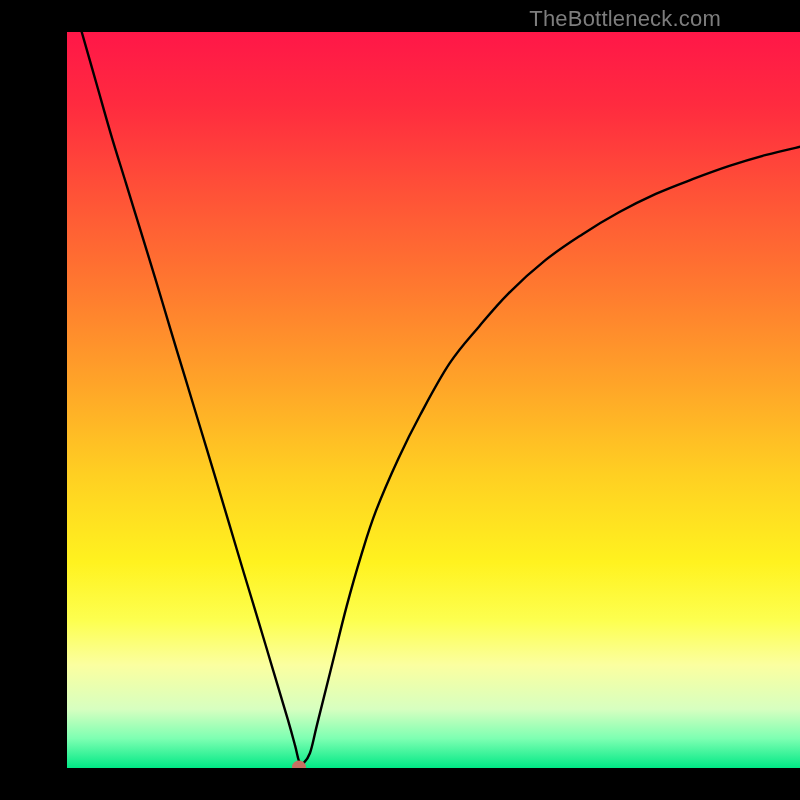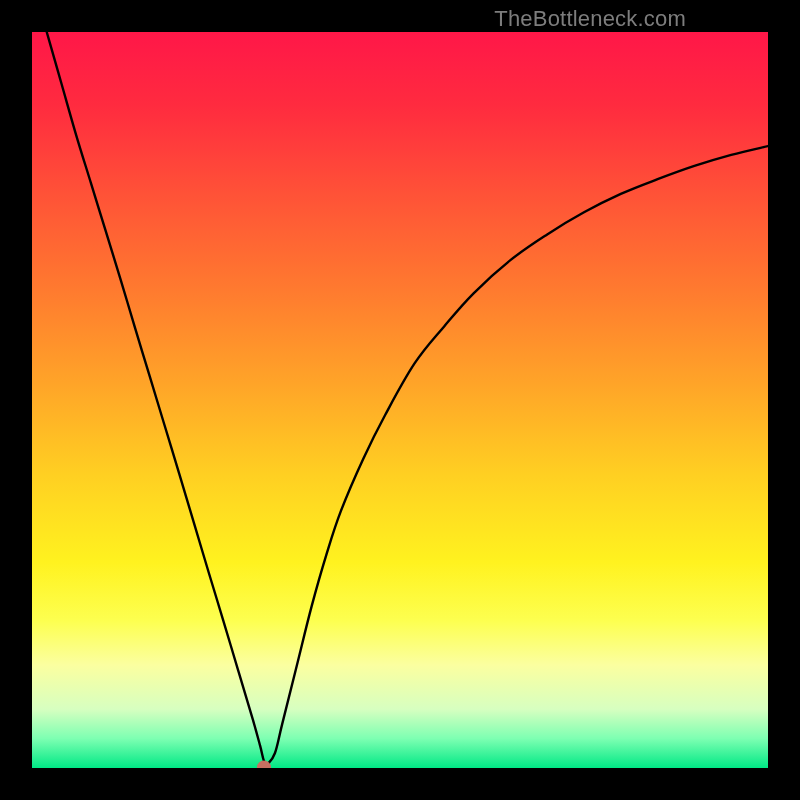--- a/index.html
+++ b/index.html
@@ -9,20 +9,21 @@
     height: 800px;
     overflow: hidden;
     background: #000;
     font-family: Arial, Helvetica, sans-serif;
   }
   .frame {
     position: relative;
     width: 720px;
     height: 800px;
     background: #000;
+    margin-left: 35px;
   }
   .plot-area {
     position: absolute;
     left: 32px;
     top: 32px;
     width: 736px;
     height: 736px;
     overflow: hidden;
   }
   .gradient-bg {

